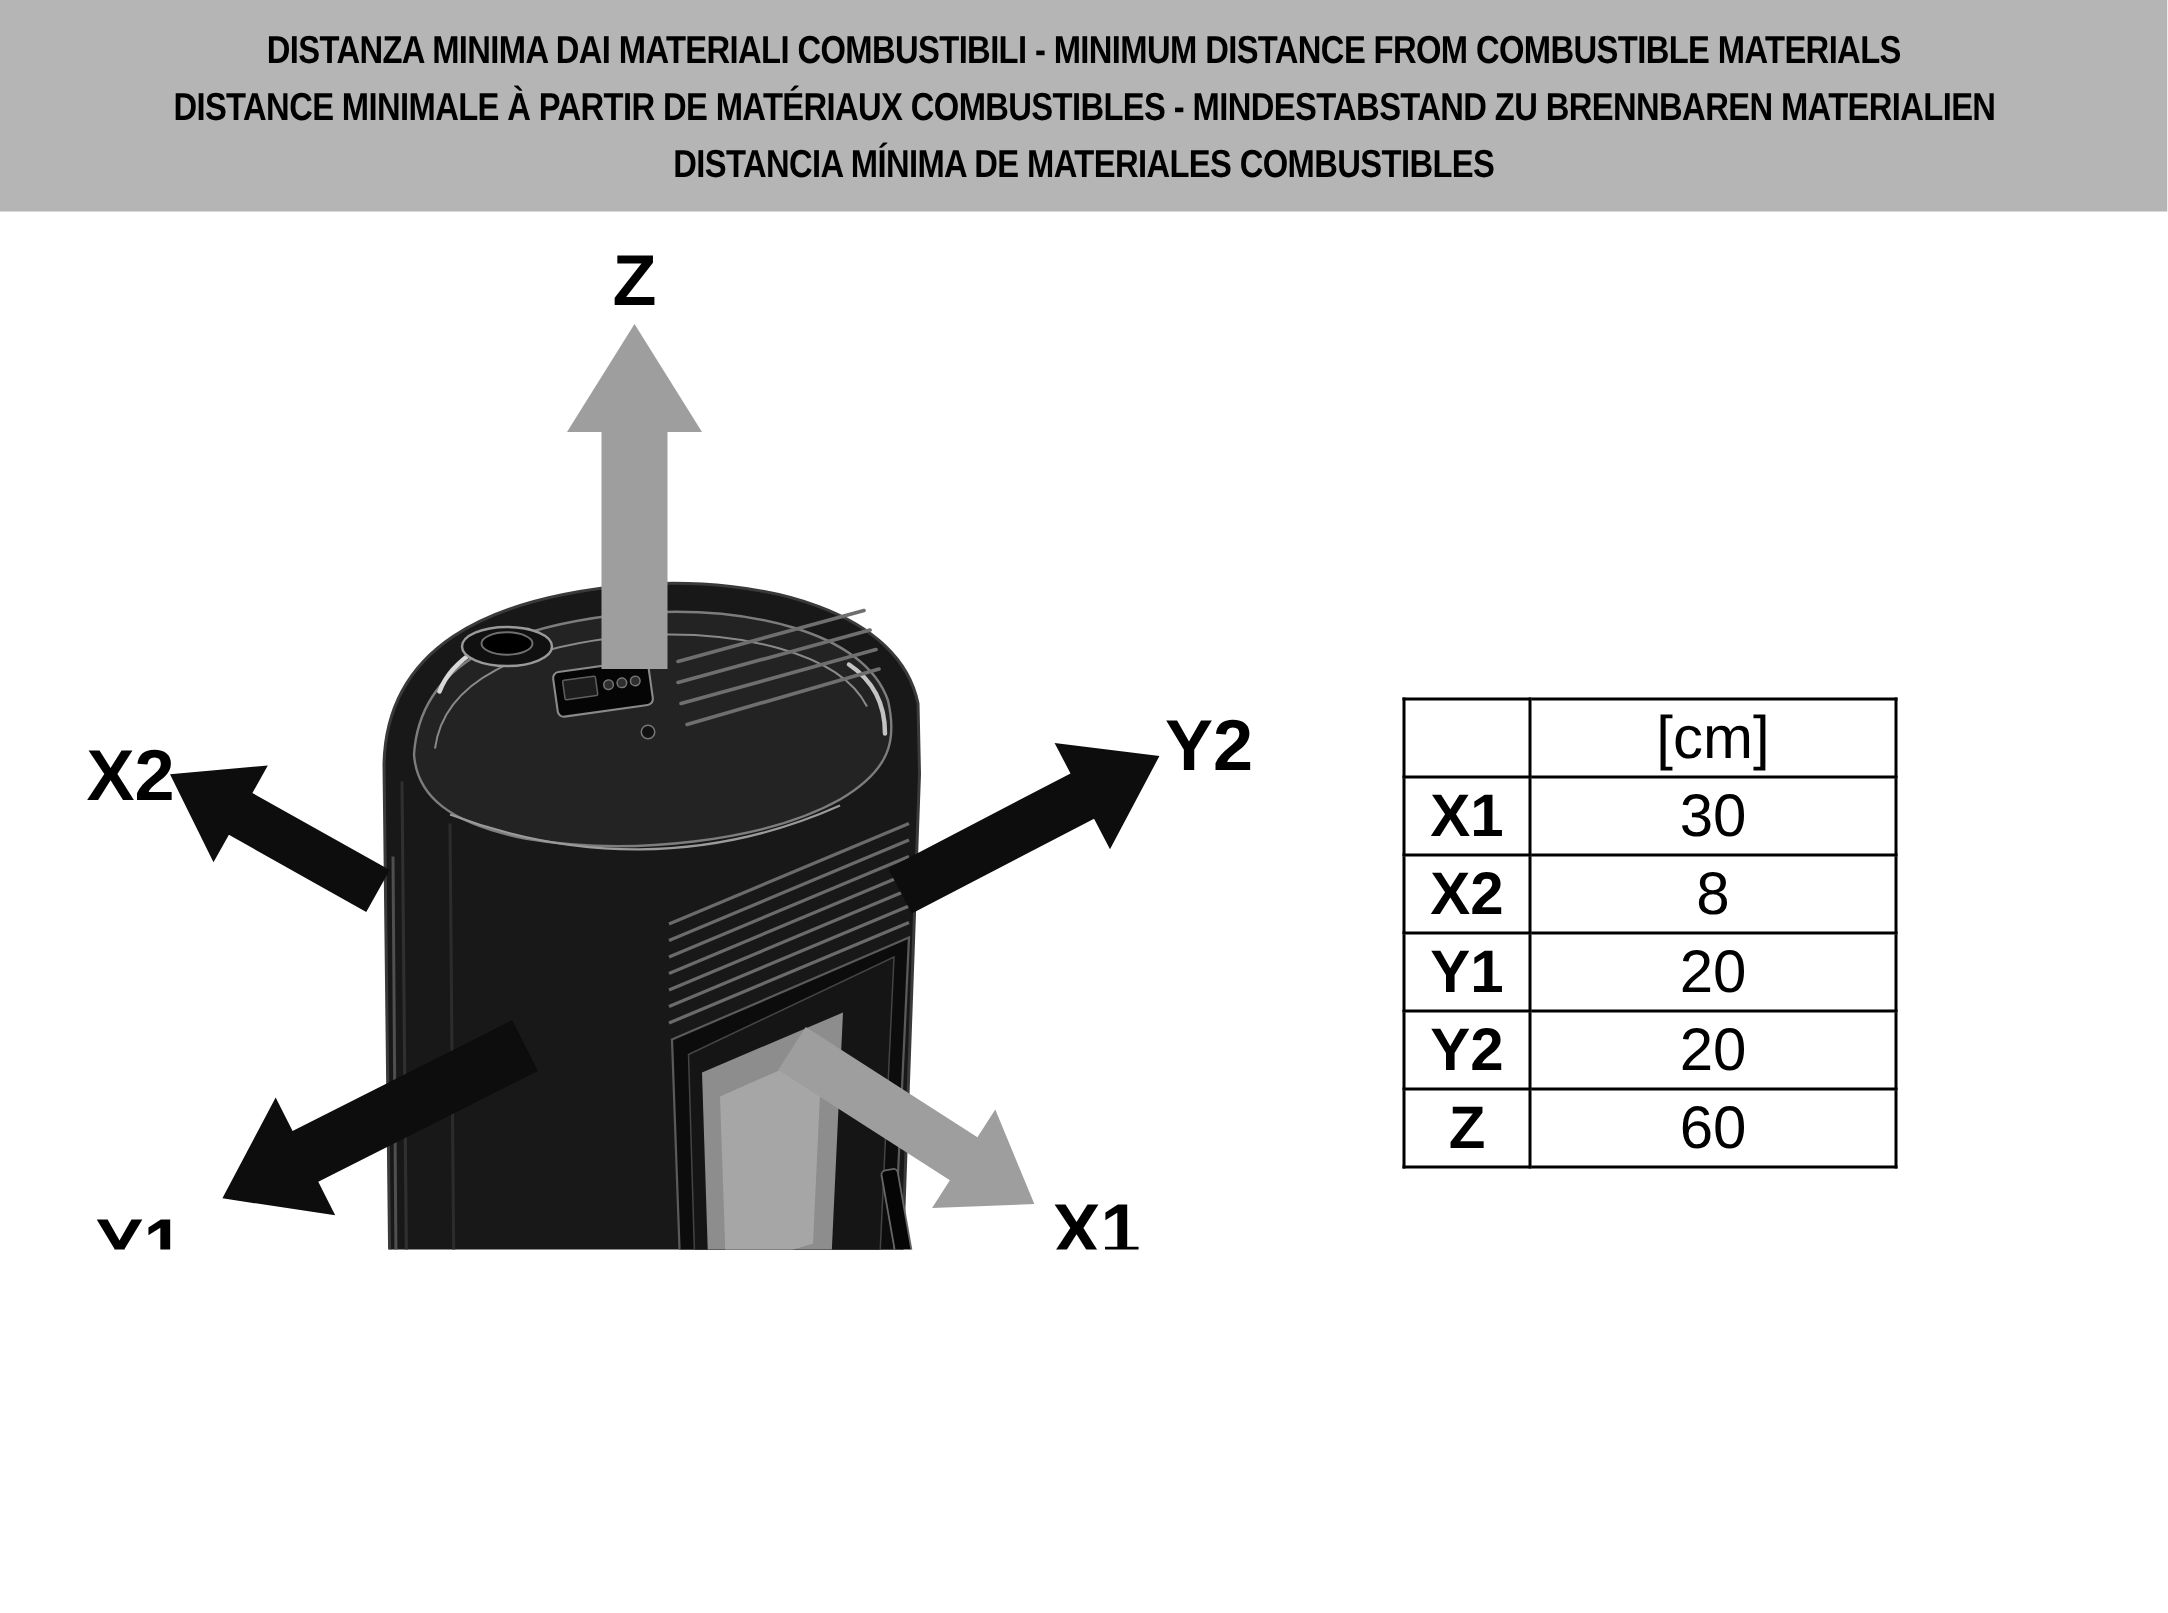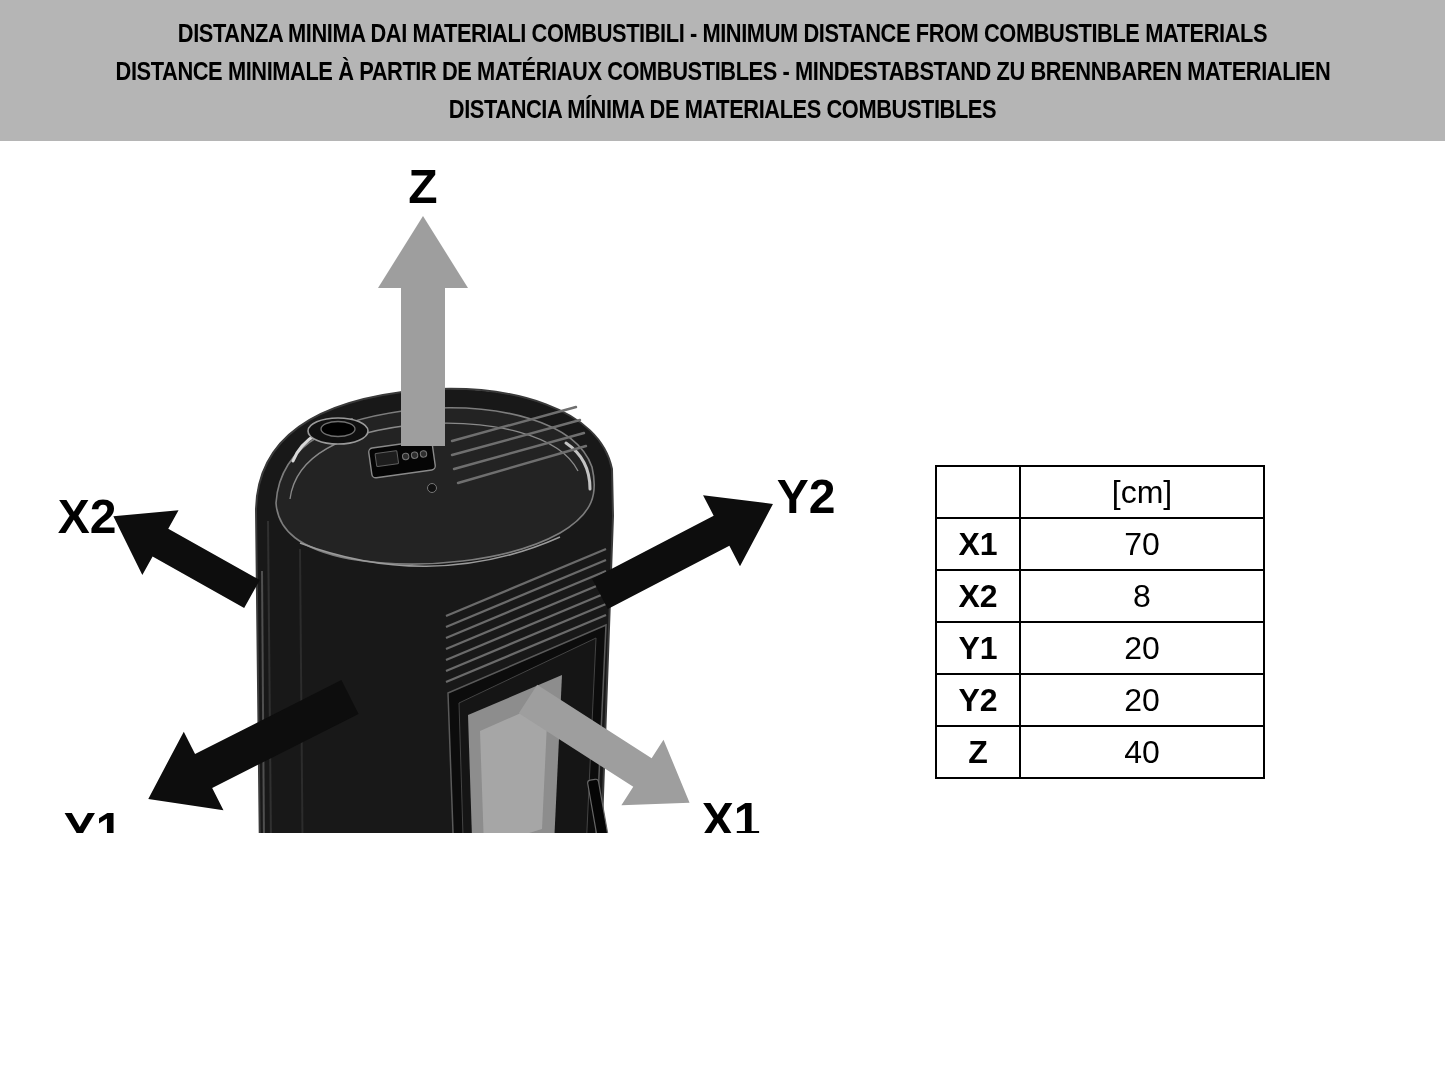--- a/index.html
+++ b/index.html
@@ -39,21 +39,21 @@
 
   
   .dist-table {
     position: absolute; left: 935px; top: 324px;
     border-collapse: collapse; table-layout: fixed;
     background: #fff;
   }
   .dist-table th, .dist-table td {
     border: 2px solid #000; height: 52px; padding: 0;
     text-align: center; vertical-align: middle;
-    font-size: 32px; font-weight: normal;
+    font-size: 40px; font-weight: normal;
   }
   .dist-table .lbl { width: 84px; font-weight: bold; }
   .dist-table .val { width: 244px; }
 </style>
 </head>
 <body>
 
 <div class="page">
 
   <header class="banner">
@@ -150,35 +150,35 @@
     <table class="dist-table">
       <thead>
         <tr>
           <th class="lbl"></th>
           <th class="val">[cm]</th>
         </tr>
       </thead>
       <tbody>
         <tr>
           <td class="lbl">X1</td>
-          <td class="val">70</td>
+          <td class="val">30</td>
         </tr>
         <tr>
           <td class="lbl">X2</td>
           <td class="val">8</td>
         </tr>
         <tr>
           <td class="lbl">Y1</td>
           <td class="val">20</td>
         </tr>
         <tr>
           <td class="lbl">Y2</td>
           <td class="val">20</td>
         </tr>
         <tr>
           <td class="lbl">Z</td>
-          <td class="val">40</td>
+          <td class="val">60</td>
         </tr>
       </tbody>
     </table>
 
   </main>
 </div>
 
 </body></html>

